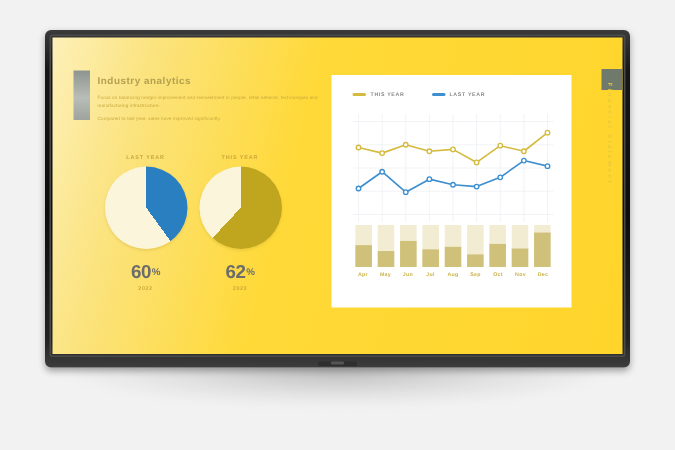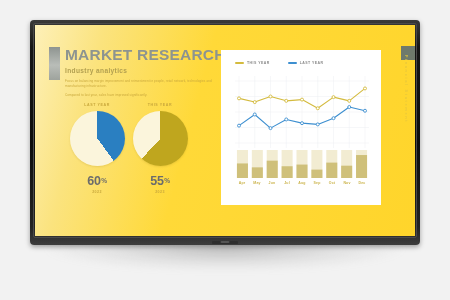--- a/index.html
+++ b/index.html
@@ -149,39 +149,38 @@
 
   <div class="floor-shadow"></div>
 
   <div class="monitor">
     <div class="screen">
 
       <div class="accent-bar"></div>
       <div class="accent-block"></div>
 
       <div class="headline">
-        <div class="title">MARKET RESEARCH</div>
         <div class="subtitle">Industry analytics</div>
         <div class="body-copy">
           <p>Focus on balancing margin improvement and reinvestment in people, retail network, technologies and manufacturing infrastructure.</p>
           <p>Compared to last year, sales have improved significantly.</p>
         </div>
       </div>
 
       <div class="pies">
         <div class="pie-col a">
           <div class="pie-cap">LAST YEAR</div>
           <div class="pie blue"></div>
           <div class="pct"><span>60</span><span class="sym">%</span></div>
           <div class="pyear">2022</div>
         </div>
         <div class="pie-col b">
           <div class="pie-cap">THIS YEAR</div>
           <div class="pie gold"></div>
-          <div class="pct"><span>55</span><span class="sym">%</span></div>
+          <div class="pct"><span>62</span><span class="sym">%</span></div>
           <div class="pyear">2023</div>
         </div>
       </div>
 
       <div class="panel">
         <div class="legend">
           <div class="lg-item">
             <span class="lg-swatch" style="background:#d4bb3f"></span>
             <span class="lg-label">THIS YEAR</span>
           </div>

